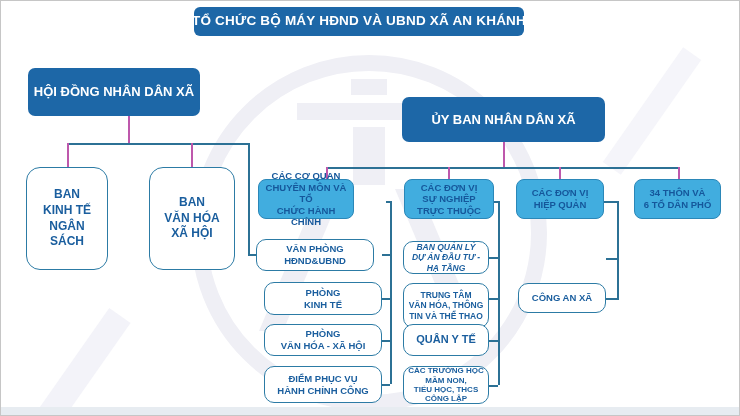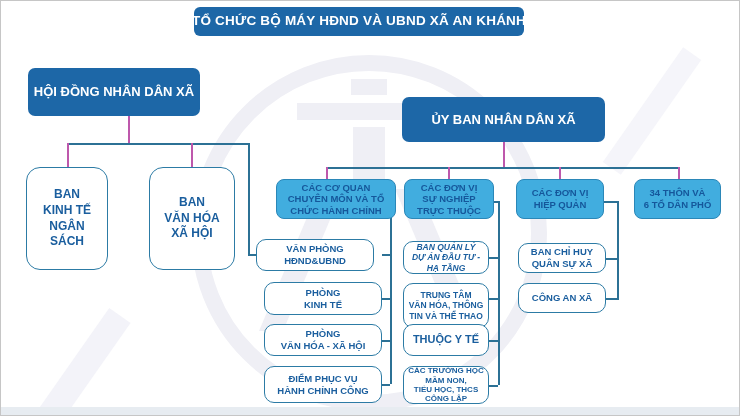--- a/index.html
+++ b/index.html
@@ -21,21 +21,21 @@
     line-height:1.22;padding:2px 4px;
   }
   .dark{background:#1d67a7;color:#ffffff;border-radius:7px;}
   .light{background:#41addf;color:#15579b;border:1.5px solid #2b87b8;border-radius:8px;font-size:9.5px;}
   .white{background:#ffffff;color:#1a5e9e;border:1.6px solid #2c7ba5;border-radius:10px;font-size:9.5px;}
   .title{left:193px;top:6px;width:330px;height:29px;font-size:13.5px;border-radius:6px;letter-spacing:.2px;white-space:nowrap;}
   .hdnd{left:27px;top:67px;width:172px;height:48px;font-size:13px;white-space:nowrap;}
   .ubnd{left:401px;top:96px;width:203px;height:45px;font-size:13px;white-space:nowrap;}
   .ban1{left:25px;top:166px;width:82px;height:103px;border-radius:14px;font-size:12px;line-height:1.3;}
   .ban2{left:148px;top:166px;width:86px;height:103px;border-radius:14px;font-size:12px;line-height:1.3;}
-  .h1{left:275px;top:178px;width:120px;height:40px;}
+  .h1{left:257px;top:178px;width:96px;height:40px;}
   .h2{left:403px;top:178px;width:90px;height:40px;}
   .h3{left:515px;top:178px;width:88px;height:40px;}
   .h4{left:633px;top:178px;width:87px;height:40px;}
   .c1a{left:255px;top:238px;width:118px;height:32px;}
   .c1b{left:263px;top:281px;width:118px;height:33px;}
   .c1c{left:263px;top:323px;width:118px;height:32px;}
   .c1d{left:263px;top:365px;width:118px;height:37px;}
   .c2a{left:402px;top:240px;width:86px;height:33px;font-size:8.5px;font-style:italic;}
   .c2b{left:402px;top:282px;width:86px;height:45px;font-size:8.5px;}
   .c2c{left:402px;top:323px;width:86px;height:32px;font-size:11px;}
@@ -125,23 +125,21 @@
 VĂN HÓA - XÃ HỘI</div>
   <div class="box white c1d">ĐIỂM PHỤC VỤ
 HÀNH CHÍNH CÔNG</div>
 
   <div class="box white c2a">BAN QUẢN LÝ
 DỰ ÁN ĐẦU TƯ -
 HẠ TẦNG</div>
   <div class="box white c2b">TRUNG TÂM
 VĂN HÓA, THÔNG
 TIN VÀ THỂ THAO</div>
-  <div class="box white c2c">THUỘC Y TẾ</div>
+  <div class="box white c2c">QUÂN Y TẾ</div>
   <div class="box white c2d">CÁC TRƯỜNG HỌC
 MẦM NON,
 TIỂU HỌC, THCS
 CÔNG LẬP</div>
 
-  <div class="box white c3a">BAN CHỈ HUY
-QUÂN SỰ XÃ</div>
   <div class="box white c3b">CÔNG AN XÃ</div>
 
 </div>
 
 </body></html>

